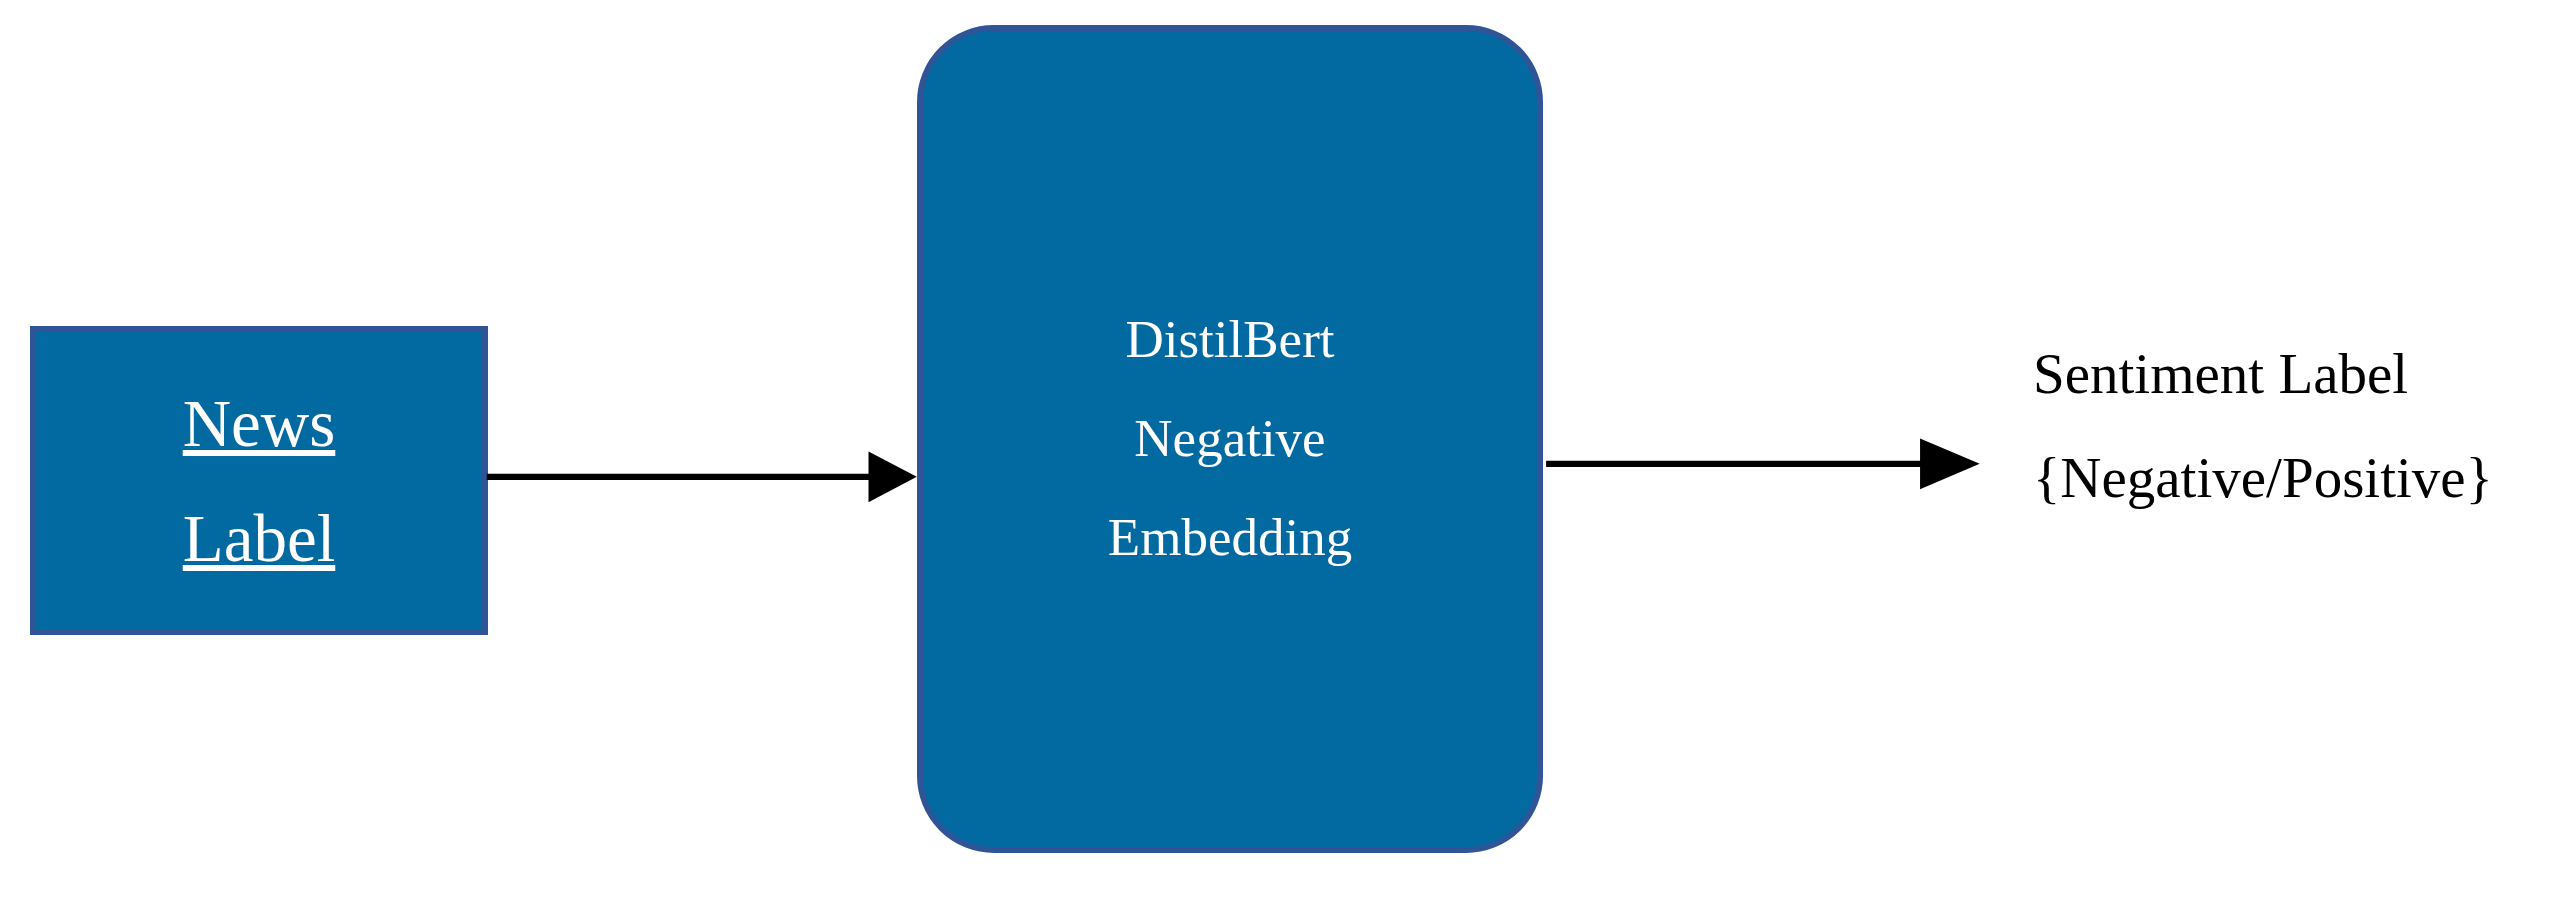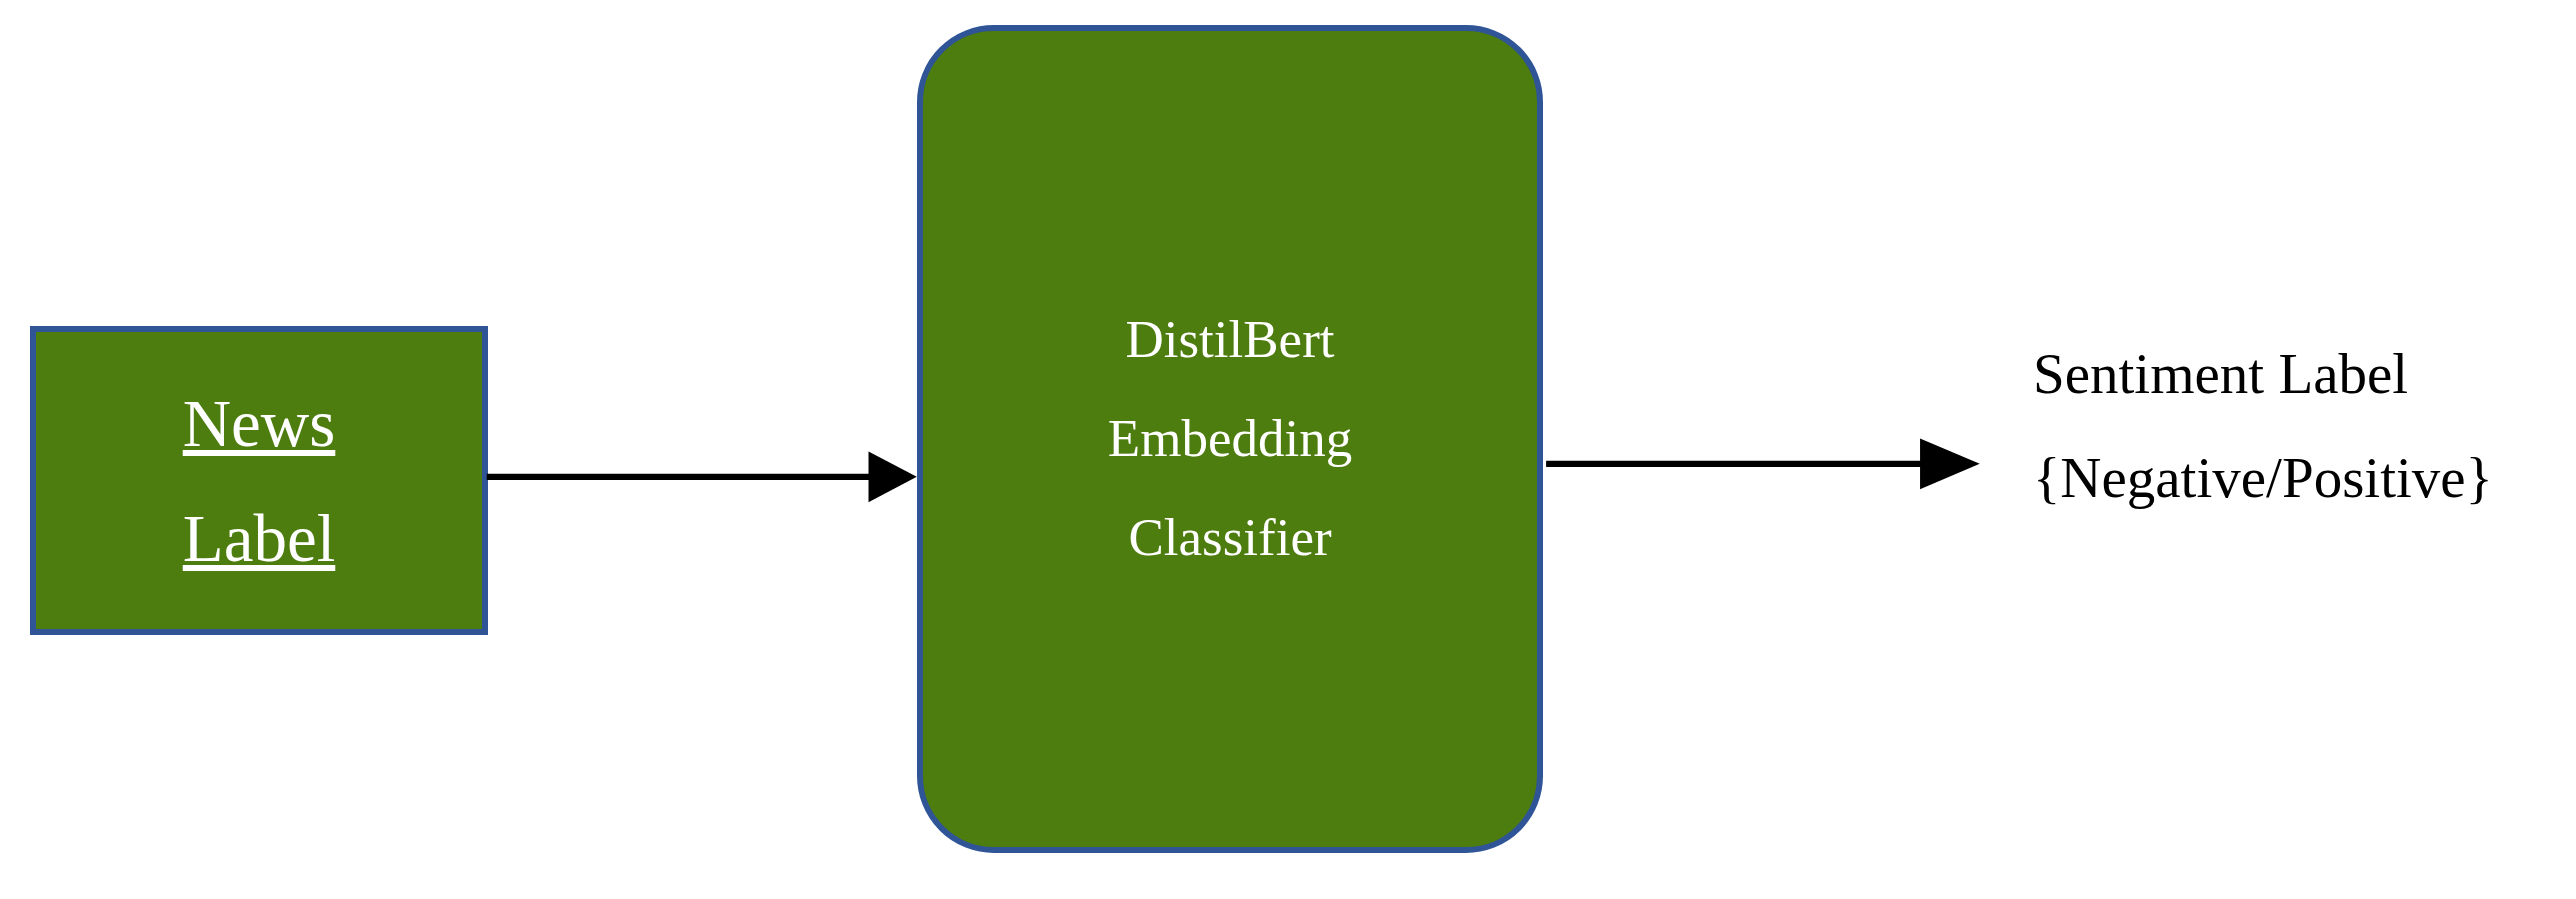--- a/index.html
+++ b/index.html
@@ -15,21 +15,21 @@
     width: 2576px;
     height: 900px;
     background: #ffffff;
     overflow: hidden;
   }
 
   
   .node {
     position: absolute;
     box-sizing: border-box;
-    background: #4d7c0f;
+    background: #0369a1;
     border: 6.2px solid #2F5597;
     display: flex;
     flex-direction: column;
     justify-content: center;
     color: #FFFFFF;
   }
 
   #news-events-node {
     left: 30px;
     top: 326px;
@@ -95,22 +95,22 @@
     <span class="node-line">Label</span>
   </div>
 
   <svg class="arrow" id="arrow-input" style="left:475px; top:440px;" width="457" height="79" viewBox="0 0 520 90">
     <line x1="13" y1="42" x2="462" y2="42" stroke="#000000" stroke-width="7"></line>
     <polygon points="448,13 503,42 448,71" fill="#000000"></polygon>
   </svg>
 
   <div class="node" id="classifier-node">
     <span class="node-line">DistilBert</span>
+    <span class="node-line">Negative</span>
     <span class="node-line">Embedding</span>
-    <span class="node-line">Classifier</span>
   </div>
 
   <svg class="arrow" id="arrow-output" style="left:1535px; top:427px;" width="462" height="79" viewBox="0 0 525 90">
     <line x1="12" y1="42" x2="452" y2="42" stroke="#000000" stroke-width="7"></line>
     <polygon points="438,13 506,42 438,71" fill="#000000"></polygon>
   </svg>
 
   <div id="output-text-block">
     <span class="out-line" id="output-line-1">Sentiment Label</span>
     <span class="out-line" id="output-line-2">{Negative/Positive}</span>

